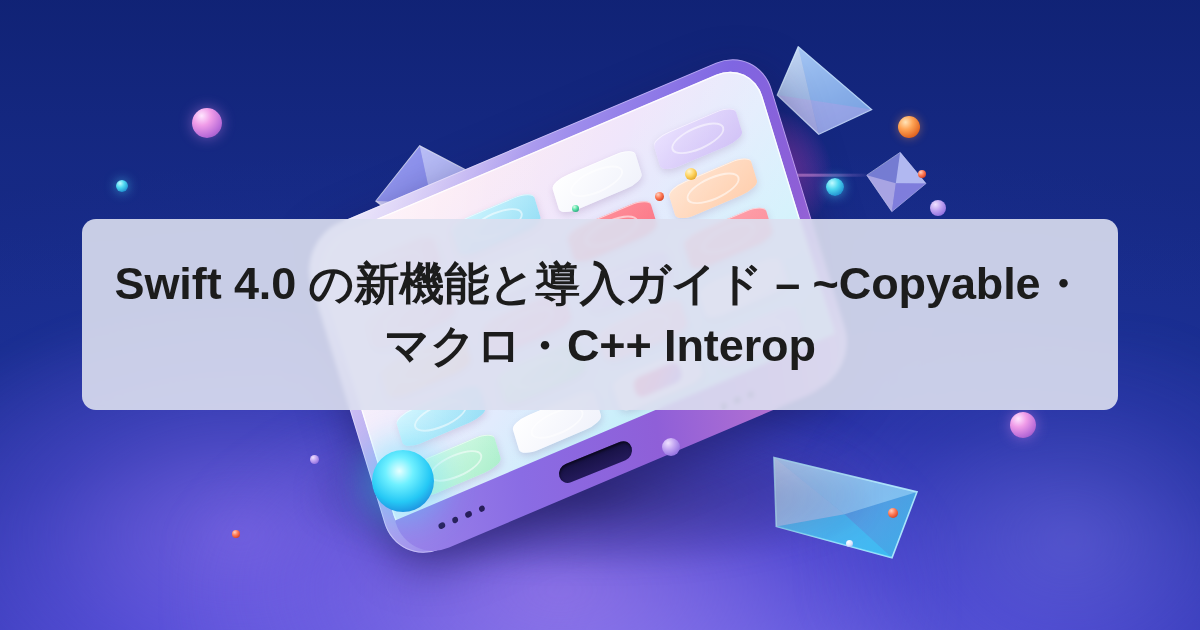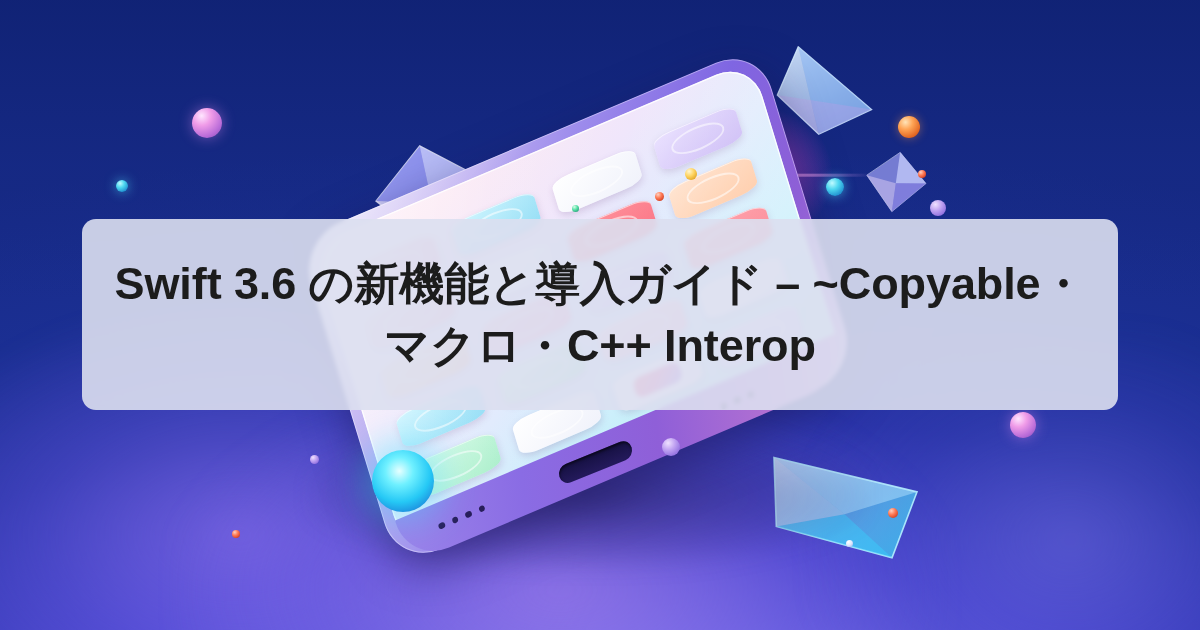--- a/index.html
+++ b/index.html
@@ -296,16 +296,16 @@
       <div class="sphere sp-green" style="left: 572px; top: 205px; width: 7px; height: 7px;"></div>
       <div class="sphere sp-violet" style="left: 662px; top: 438px; width: 18px; height: 18px;"></div>
       <div class="sphere sp-pink" style="left: 1010px; top: 412px; width: 26px; height: 26px;"></div>
       <div class="sphere sp-red" style="left: 888px; top: 508px; width: 10px; height: 10px;"></div>
       <div class="sphere sp-white" style="left: 846px; top: 540px; width: 7px; height: 7px;"></div>
       <div class="sphere sp-violet" style="left: 310px; top: 455px; width: 9px; height: 9px;"></div>
       <div class="sphere sp-red" style="left: 232px; top: 530px; width: 8px; height: 8px;"></div>
     </div>
 
   <div id="title-panel">
-    <h1 id="title-text">Swift 3.6 の新機能と導入ガイド – ~Copyable・マクロ・C++ Interop</h1>
+    <h1 id="title-text">Swift 4.0 の新機能と導入ガイド – ~Copyable・マクロ・C++ Interop</h1>
   </div>
 
 </div>
 
 </body></html>

